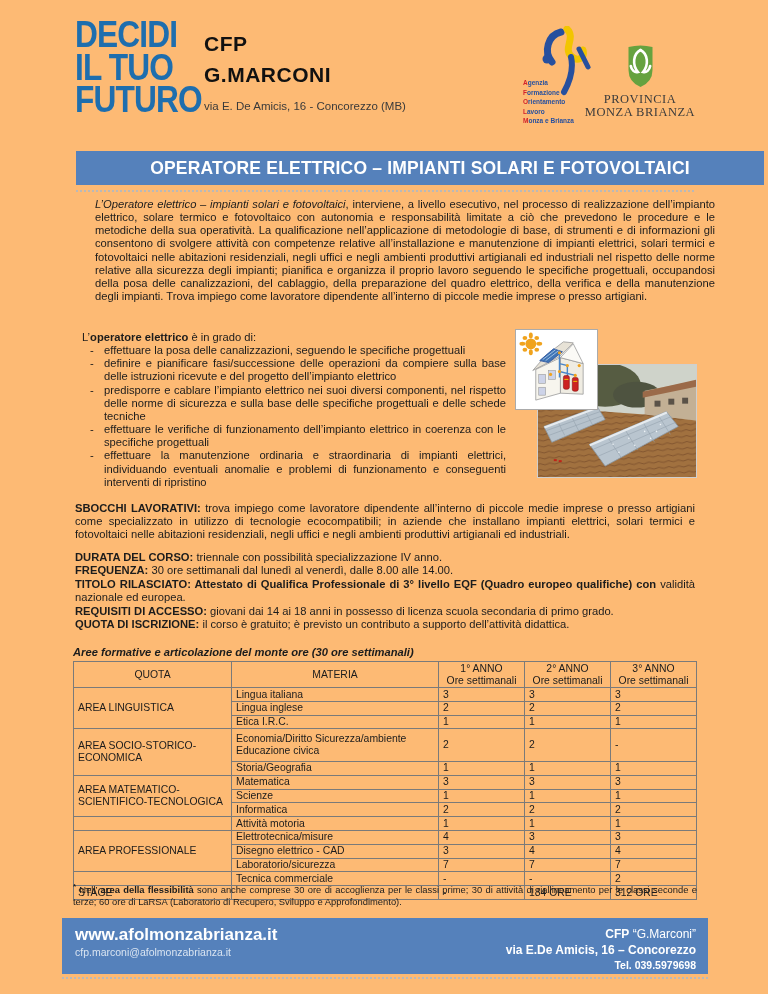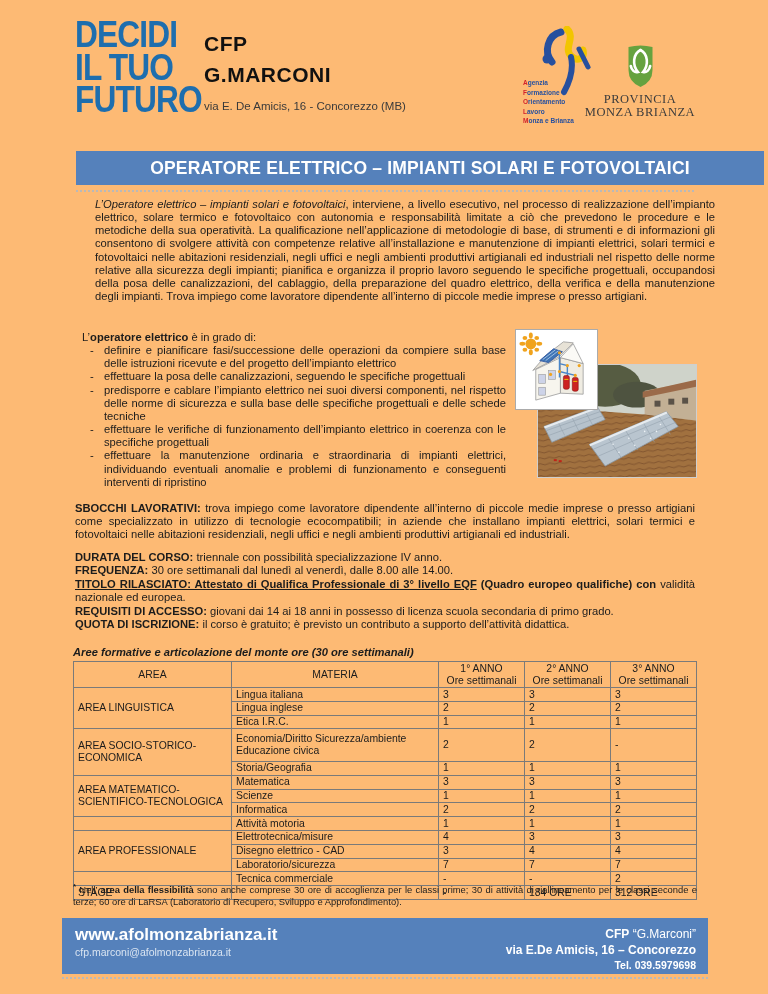--- a/index.html
+++ b/index.html
@@ -40,21 +40,21 @@
   .intro { position:absolute; left:75px; top:198px; width:620px; font-size:11.2px; line-height:13.15px;margin-left:20px; }
   .abil { position:absolute; left:82px; top:331px; width:424px; font-size:11.2px; line-height:13.15px; }
   .abil-head { margin-bottom:0; }
   .abil ul { list-style:none; }
   .abil li { position:relative; padding-left:22px; }
   .abil li::before { content:"-"; position:absolute; left:8px; }
   .clipart-box { position:absolute; left:515px; top:329px; width:83px; height:81px; background:#fff; border:1px solid #ababab; z-index:2; }
   .photo-box { position:absolute; left:537px; top:364px; width:160px; height:114px; z-index:1; border:1px solid #cfcfcf; }
   .sbocchi { position:absolute; left:75px; top:502px; width:620px; font-size:11.2px; line-height:13.15px; }
   .course { position:absolute; left:75px; top:551px; width:620px; font-size:11.2px; line-height:13.45px; }
-  .course .u { text-decoration:underline; }
+  .course .u { }
   
   .tbl-title { position:absolute; left:73px; top:646px; font-size:11.2px; font-weight:bold; font-style:italic; }
   table.monte { position:absolute; left:73px; top:661px; width:624px; border-collapse:collapse; table-layout:fixed; font-size:10.4px; }
   table.monte col.c-aree { width:158px; } table.monte col.c-mat { width:207px; }
   table.monte col.c-y { width:86px; }
   table.monte th, table.monte td { border:1px solid #7a7a7a; font-weight:normal; padding:.5px 4px; line-height:11.8px; text-align:left; vertical-align:middle; }
   table.monte th { text-align:center; line-height:11.5px; padding:1px 2px; }
   table.monte td.area { vertical-align:middle; }
   table.monte td.prewrap { white-space:pre-line; padding-top:4px; padding-bottom:4px; }
   
@@ -121,22 +121,22 @@
   <div class="banner">
     <span>OPERATORE ELETTRICO – IMPIANTI SOLARI E FOTOVOLTAICI</span>
   </div>
   <div class="dotted banner-dots"></div>
 
   <p class="intro just"><i>L’Operatore elettrico – impianti solari e fotovoltaici</i><span>, interviene, a livello esecutivo, nel processo di realizzazione dell’impianto elettrico, solare termico e fotovoltaico con autonomia e responsabilità limitate a ciò che prevedono le procedure e le metodiche della sua operatività. La qualificazione nell’applicazione di metodologie di base, di strumenti e di informazioni gli consentono di svolgere attività con competenze relative all’installazione e manutenzione di impianti elettrici, solari termici e fotovoltaici nelle abitazioni residenziali, negli uffici e negli ambienti produttivi artigianali ed industriali nel rispetto delle norme relative alla sicurezza degli impianti; pianifica e organizza il proprio lavoro seguendo le specifiche progettuali, occupandosi della posa delle canalizzazioni, del cablaggio, della preparazione del quadro elettrico, della verifica e della manutenzione degli impianti. Trova impiego come lavoratore dipendente all’interno di piccole medie imprese o presso artigiani.</span></p>
 
   <div class="abil">
     <p class="abil-head"><span>L’</span><b>operatore elettrico</b><span> è in grado di:</span></p>
     <ul>
+      <li class="just">effettuare la posa delle canalizzazioni, seguendo le specifiche progettuali</li>
       <li class="just">definire e pianificare fasi/successione delle operazioni da compiere sulla base delle istruzioni ricevute e del progetto dell’impianto elettrico</li>
-      <li class="just">effettuare la posa delle canalizzazioni, seguendo le specifiche progettuali</li>
       <li class="just">predisporre e cablare l’impianto elettrico nei suoi diversi componenti, nel rispetto delle norme di sicurezza e sulla base delle specifiche progettuali e delle schede tecniche</li>
       <li class="just">effettuare le verifiche di funzionamento dell’impianto elettrico in coerenza con le specifiche progettuali</li>
       <li class="just">effettuare la manutenzione ordinaria e straordinaria di impianti elettrici, individuando eventuali anomalie e problemi di funzionamento e conseguenti interventi di ripristino</li>
     </ul>
   </div>
 
   <div class="clipart-box">
     <svg width="81" height="79" viewBox="0 0 82 80">
 
       <g fill="#f0a31d">
@@ -238,21 +238,21 @@
     <colgroup>
         <col class="c-aree">
         <col class="c-mat">
         <col class="c-y">
         <col class="c-y">
         <col class="c-y">
       </colgroup>
     <thead>
       <tr>
         <th>
-            <div>AREA</div>
+            <div>QUOTA</div>
           </th>
         <th>
             <div>MATERIA</div>
           </th>
         <th>
             <div>1° ANNO</div>
             <div>Ore settimanali</div>
           </th>
         <th>
             <div>2° ANNO</div>

